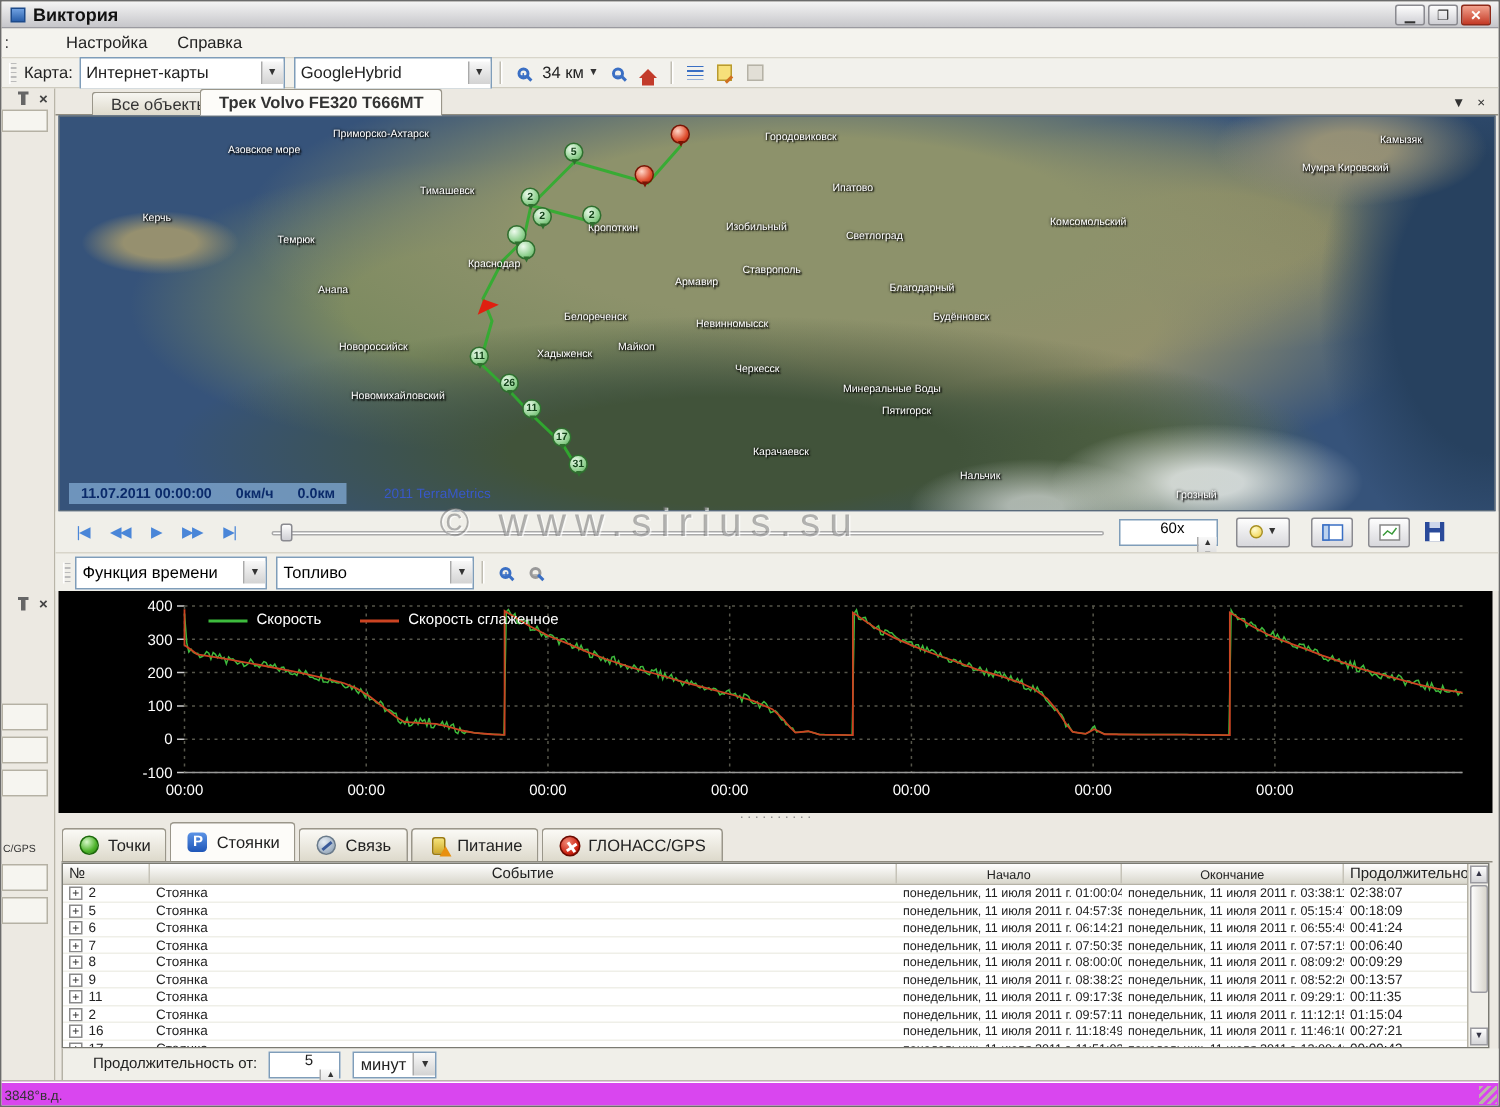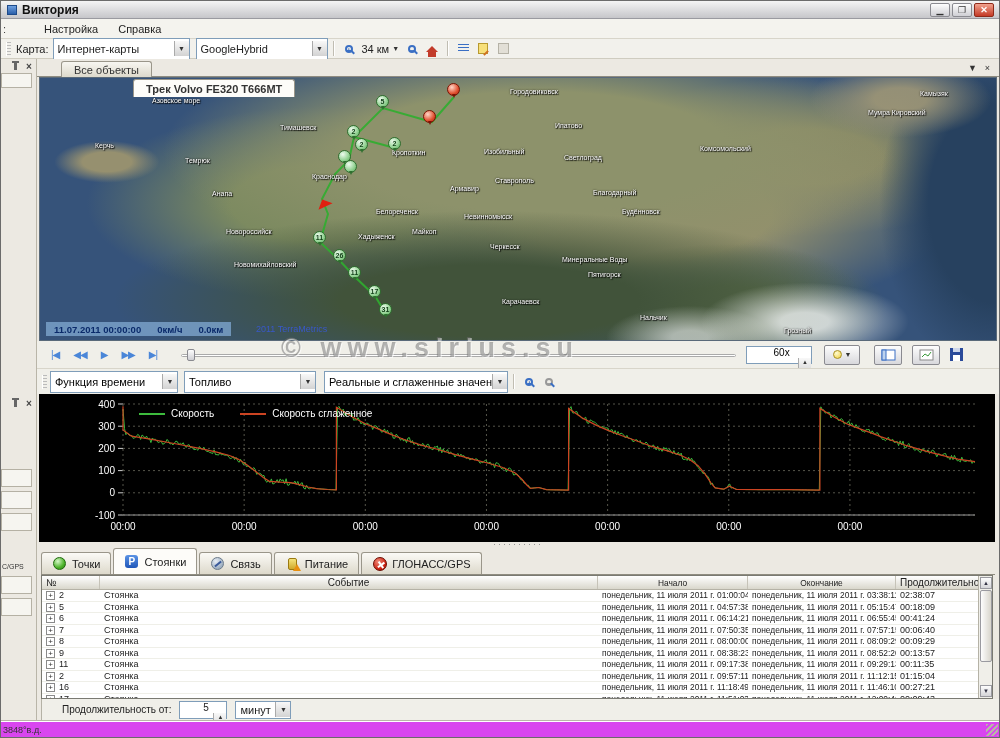--- a/index.html
+++ b/index.html
@@ -43,21 +43,21 @@
   .pinico::after{content:"";position:absolute;left:-2px;top:-1px;width:7px;height:2px;background:#666;}
   .xico{position:absolute;font-size:10px;font-weight:bold;color:#444;line-height:9px;}
   .frag{position:absolute;left:0;width:31px;background:#f6f5f0;border:1px solid #b5b1a4;}
   .fragtext{position:absolute;left:1px;font-size:7px;color:#333;}
 
   
   .content{position:absolute;top:58px;left:36px;right:0;bottom:16px;background:#ece9e2;}
 
   .tabrow{position:absolute;top:0;left:0;right:0;height:18px;border-bottom:1px solid #8f8c80;}
   .dtab{position:absolute;top:2px;height:16px;padding:0 12px;font-size:11px;line-height:16px;color:#333;background:linear-gradient(#f7f6f1,#ddd9cb);border:1px solid #9a968a;border-bottom:none;border-radius:3px 3px 0 0;}
-  .dtab.active{top:0;height:18px;line-height:18px;background:#fdfcf9;font-weight:bold;z-index:2;margin-top:20px;}
+  .dtab.active{top:0;height:18px;line-height:18px;background:#fdfcf9;font-weight:bold;z-index:2;}
   .tr-btn{position:absolute;top:3px;width:13px;height:13px;text-align:center;font-size:9px;line-height:13px;color:#333;}
 
   
   .map{position:absolute;top:18px;left:2px;width:958px;height:264px;border:1px solid #5a6a7a;overflow:hidden;
     background:
       radial-gradient(ellipse 160px 60px at 80% 93%, rgba(230,234,233,.85) 15%, rgba(230,234,233,0) 65%),
       radial-gradient(ellipse 120px 45px at 68% 99%, rgba(215,220,218,.7) 15%, rgba(215,220,218,0) 70%),
       radial-gradient(ellipse 130px 55px at 90% 8%, rgba(158,150,118,.9) 20%, rgba(158,150,118,0) 70%),
       radial-gradient(ellipse 150px 220px at 100% 48%, #27415f 45%, rgba(39,65,95,0) 78%),
       radial-gradient(ellipse 70px 28px at 7% 32%, #96906f 35%, rgba(150,144,111,0) 75%),
@@ -136,21 +136,21 @@
   .sarr{position:absolute;left:1px;width:12px;height:12px;background:linear-gradient(#fdfdfd,#d5d5d8);border:1px solid #9a9aa0;font-size:6px;text-align:center;line-height:11px;color:#334;}
   .sthumb{position:absolute;left:1px;top:14px;width:12px;height:72px;background:linear-gradient(90deg,#fdfdfd,#d8d5cc);border:1px solid #9a9aa0;border-radius:2px;}
 
   
   .filterbar{position:absolute;top:640px;left:4px;width:1000px;height:22px;background:#f0efe9;border:1px solid #b5b2a6;border-top:none;display:flex;align-items:center;gap:8px;padding-left:20px;font-size:10px;color:#222;}
 
   
   .statusbar{position:absolute;left:0;right:0;bottom:0;height:16px;background:#d946ef;border-top:1px solid #fff;box-shadow:0 -1px 0 #b9b5a8;font-size:9px;color:#333;display:flex;align-items:center;padding-left:2px;}
   .resizegrip{position:absolute;right:1px;bottom:1px;width:12px;height:12px;background:repeating-linear-gradient(135deg,#b9b5a8 0 2px,transparent 2px 4px);}
 
-  .watermark{position:absolute;left:280px;top:332px;font-size:27px;font-weight:bold;letter-spacing:6px;color:rgba(105,105,105,.5);text-shadow:1px 1px 0 rgba(255,255,255,.65);z-index:50;pointer-events:none;white-space:nowrap;}
+  .watermark{position:absolute;left:292px;top:332px;font-size:27px;font-weight:normal;letter-spacing:6px;color:rgba(105,105,105,.5);text-shadow:1px 1px 0 rgba(255,255,255,.65);z-index:50;pointer-events:none;white-space:nowrap;}
 </style>
 </head>
 <body>
 
 <div class="win">
 
   <div class="titlebar">
     <span class="appico"></span>
     <span class="title">Виктория</span>
     <div class="winbtns">
@@ -330,24 +330,20 @@
     <div class="toolbar2">
       <span class="grip"></span>
       <div class="combo" style="width:128px">
         <span>Функция времени</span>
           <span class="dd">▼</span>
       </div>
       <div class="combo" style="width:132px;margin-left:6px">
         <span>Топливо</span>
           <span class="dd">▼</span>
       </div>
-      <div class="combo" style="width:184px;margin-left:8px">
-        <span>Реальные и сглаженные значен</span>
-          <span class="dd">▼</span>
-      </div>
       <span class="sep"></span>
       <div class="tbtn">
           <span class="mag">+</span>
         </div>
       <div class="tbtn">
           <span class="mag" style="border-color:#999;color:#999">−</span>
         </div>
     </div>
 
     <div class="chart">

